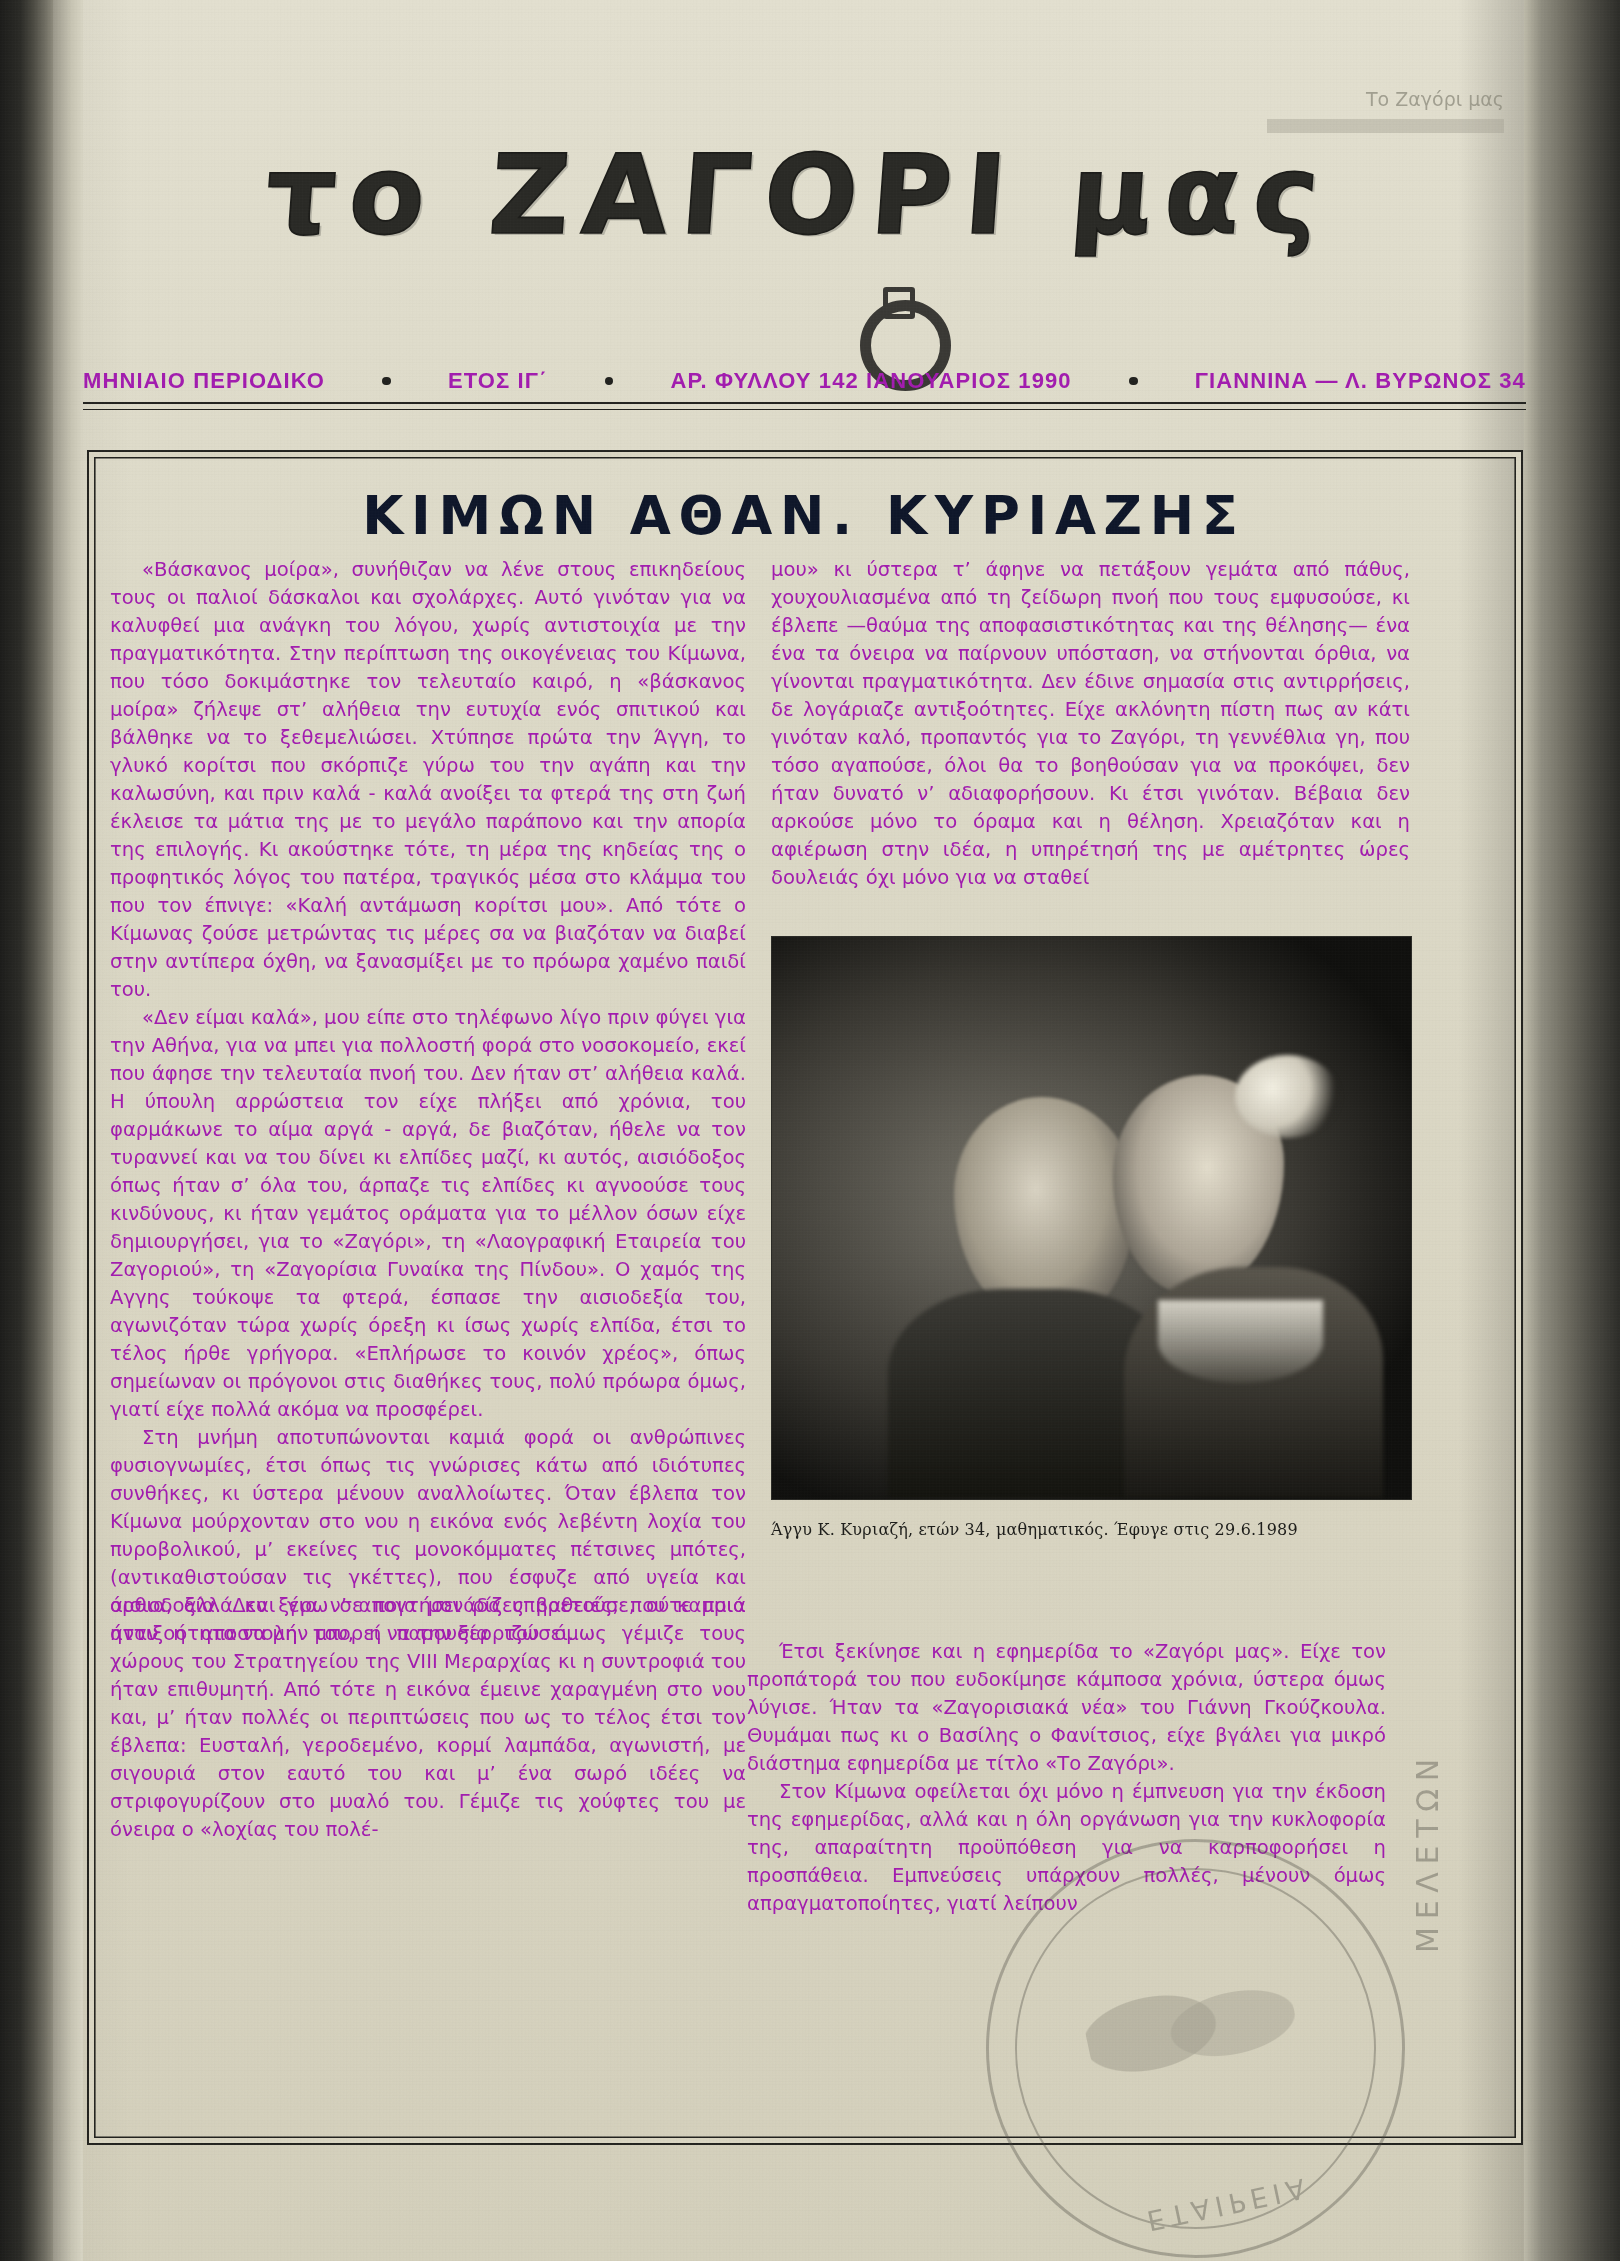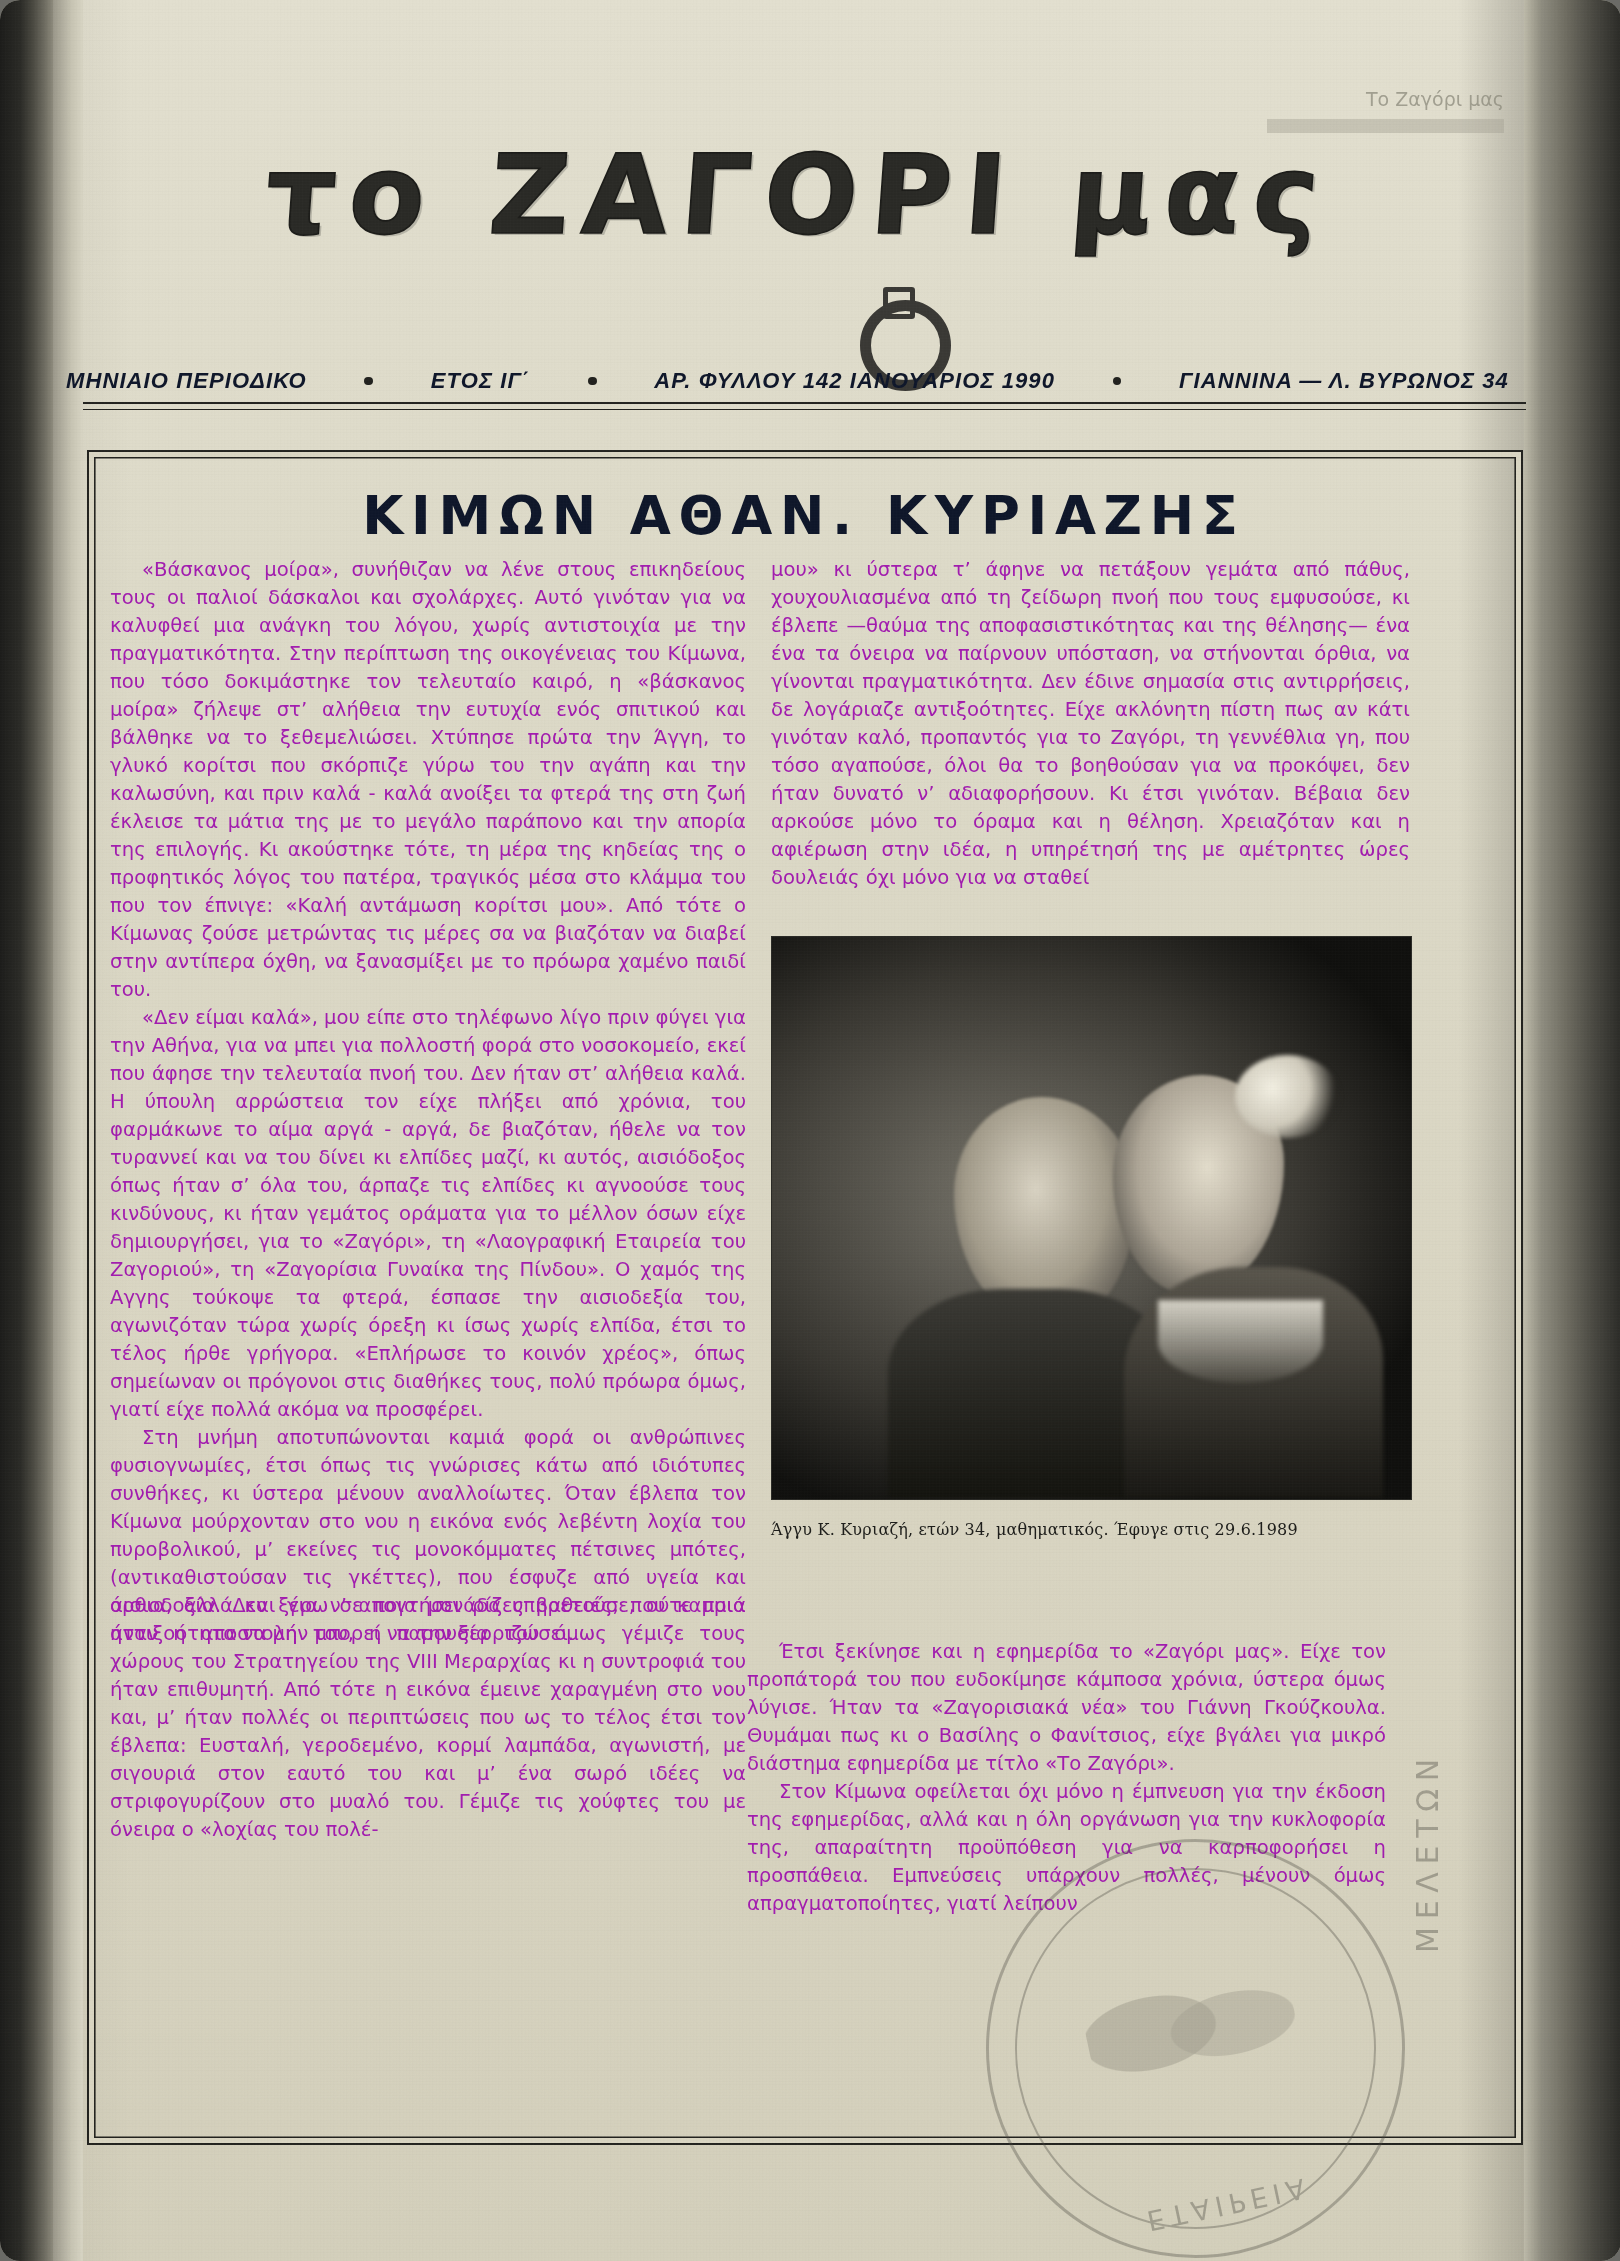--- a/index.html
+++ b/index.html
@@ -8,21 +8,20 @@
     padding: 0;
     background: #6a6a66;
   }
   .page {
     position: relative;
     width: 1621px;
     height: 2261px;
     background: #c9c6b6;
     overflow: hidden;
     font-family: "Liberation Sans", sans-serif;
-    border-radius: 20px;
   }
 
   
   .paper {
     position: absolute;
     left: 48px;
     top: 0;
     width: 1476px;
     height: 2261px;
     background:
@@ -93,31 +92,30 @@
     position: absolute;
     left: 12px; top: -24px;
     width: 22px; height: 22px;
     border: 5.5px solid #3a3935;
     border-radius: 3.3px;
   }
 
   
   .issue-line {
     position: absolute;
-    left: 66px;
+    left: 83px;
     top: 368px;
     width: 1443px;
     display: flex;
     align-items: center;
     justify-content: space-between;
     font-size: 22px;
     letter-spacing: 1.1px;
-    color: #0f172a;
+    color: #a21caf;
     font-weight: 600;
-    font-style: italic;
   }
   .issue-line .dot {
     display: inline-block;
     width: 8.8px; height: 8.8px;
     border-radius: 50%;
     background: #22221f;
     margin: 0 10px;
     vertical-align: middle;
   }
   .rules {

